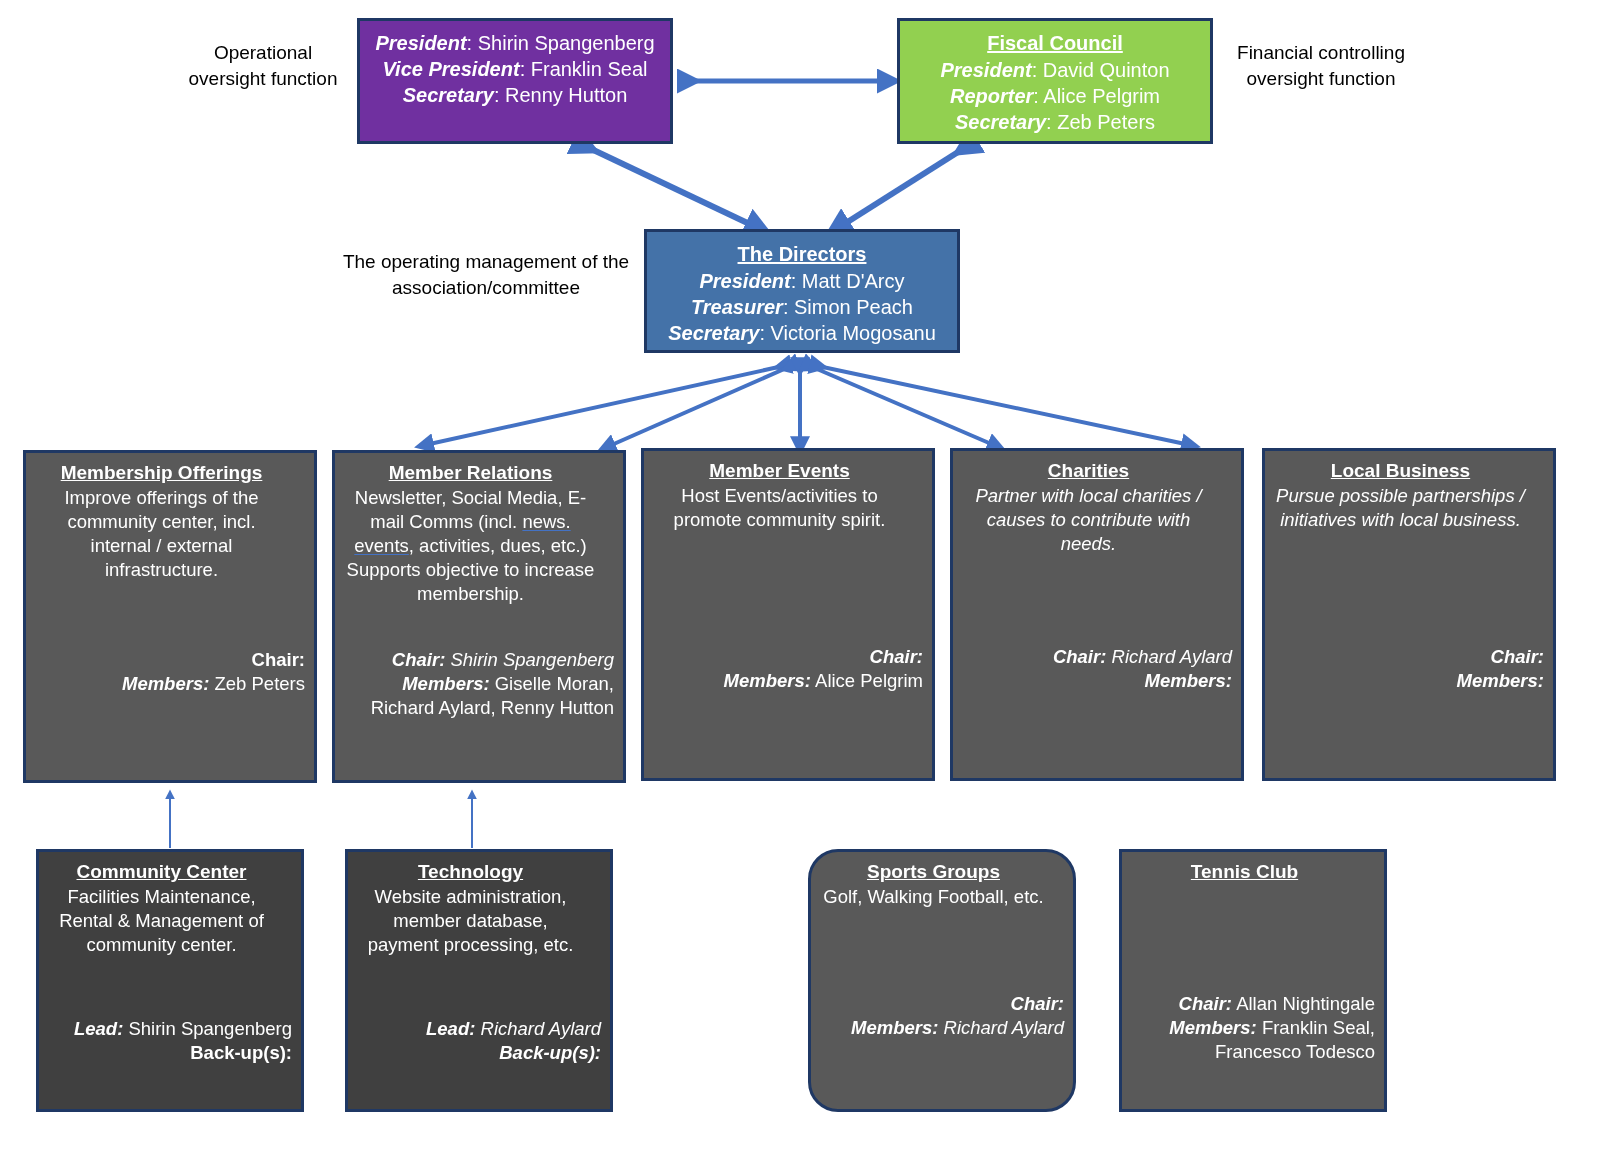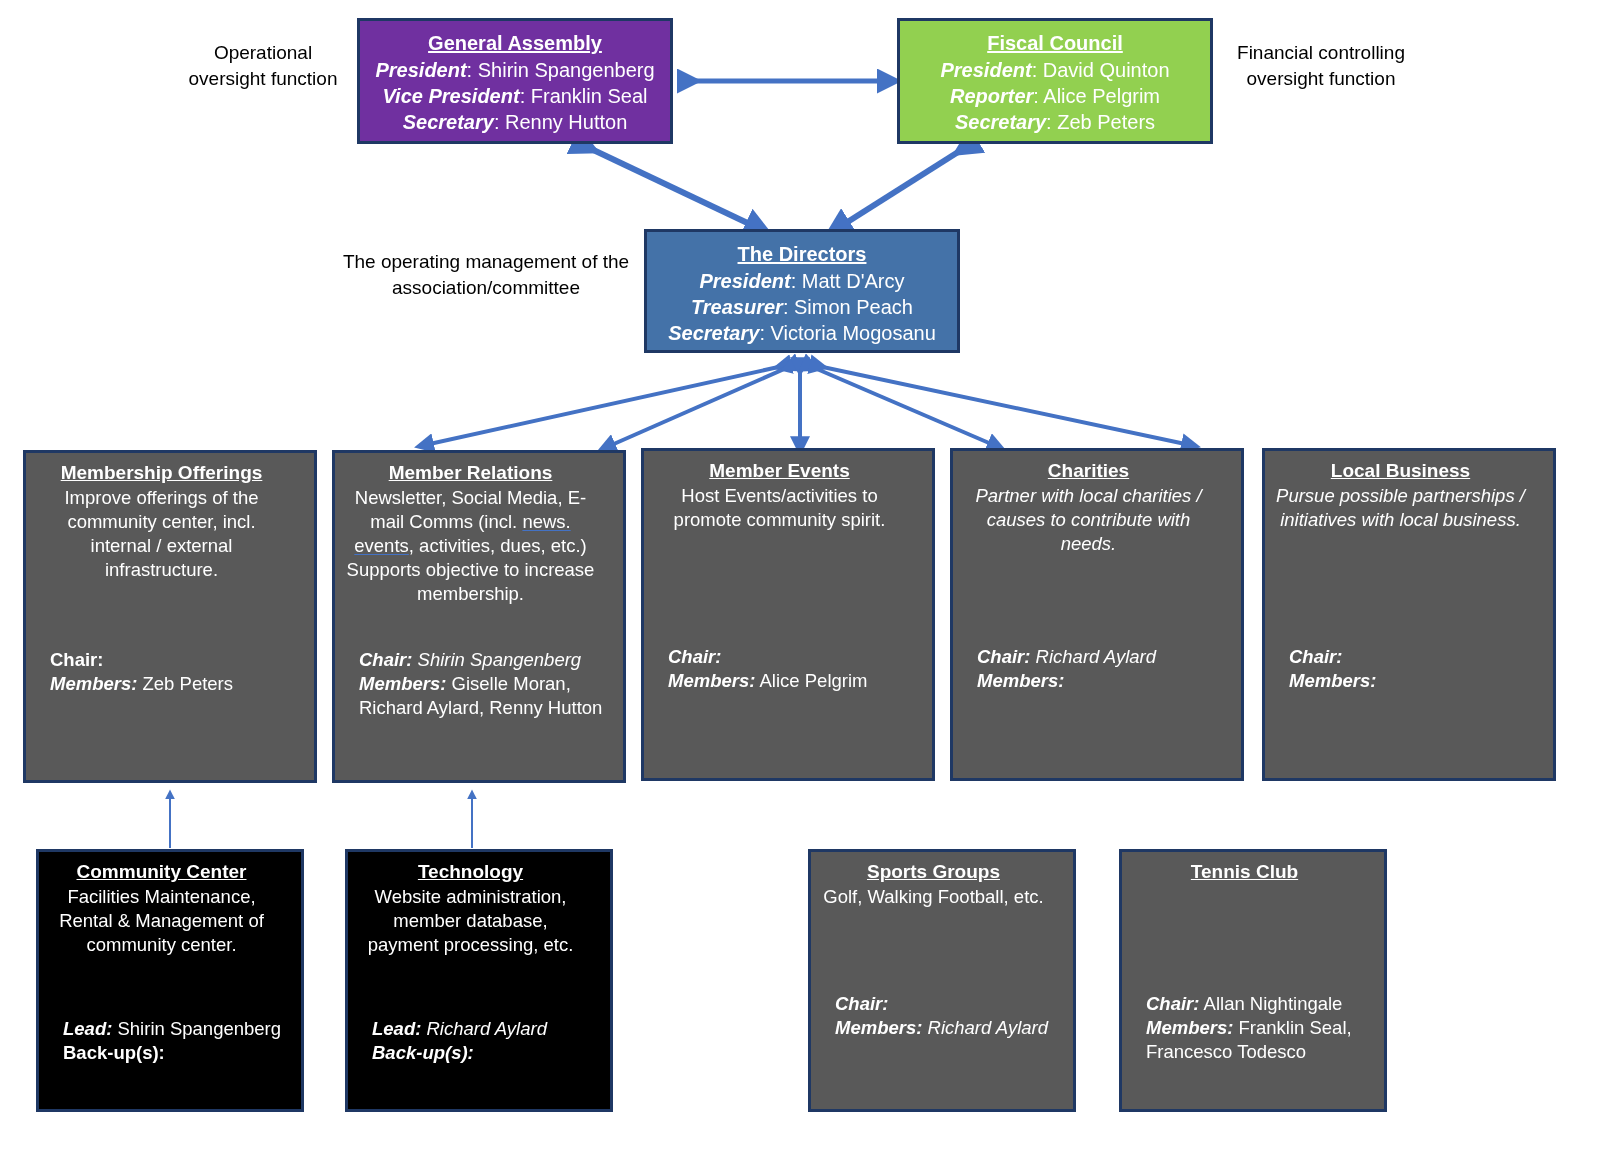--- a/index.html
+++ b/index.html
@@ -18,42 +18,42 @@
     line-height:1.30;
   }
   .box .title{
     font-weight:bold;text-decoration:underline;display:block;
   }
 
   .purple{background:#7030A0;}
   .green{background:#92D050;}
   .blue{background:#4472A8;}
   .dgray{background:#595959;}
-  .lgray{background:#000000;}
+  .lgray{background:#404040;}
 
   .top-box{font-size:20px;padding:9px 10px 0 10px;}
   .top-box .title{font-size:20px;margin-bottom:1px;}
   .top-box .role{display:block;white-space:nowrap;}
   .role b{font-style:italic;font-weight:bold;}
 
   .note{
     position:absolute;color:#000000;font-size:19px;
     text-align:center;line-height:1.38;
   }
 
   .section-label{
     position:absolute;font-size:20px;font-weight:bold;
     text-decoration:underline;color:#000000;
   }
 
   .sub{font-size:18.5px;padding:8px 26px 0 9px;}
   .sub .title{font-size:19px;margin-bottom:0px;}
   .sub .desc{display:block;}
   .sub .foot{
-    position:absolute;left:9px;right:9px;text-align:left;margin-left:15px;
+    position:absolute;left:9px;right:9px;text-align:right;margin-left:15px;
   }
   .sub .foot .line{display:block;}
   .lbl-bi{font-weight:bold;font-style:italic;}
   .lbl-b{font-weight:bold;}
   .val-i{font-style:italic;}
   .it{font-style:italic;}
   .lnk{text-decoration:underline;text-decoration-color:#4472C4;
        text-underline-offset:2px;}
 </style>
 </head>
@@ -82,21 +82,20 @@
     <line x1="800" y1="366" x2="800" y2="445" stroke="#4472C4" stroke-width="4" marker-start="url(#ah)" marker-end="url(#ah)"></line>
     <line x1="810" y1="366" x2="996" y2="446" stroke="#4472C4" stroke-width="4" marker-start="url(#ah)" marker-end="url(#ah)"></line>
     <line x1="818" y1="366" x2="1190" y2="445" stroke="#4472C4" stroke-width="4" marker-start="url(#ah)" marker-end="url(#ah)"></line>
 
     <line x1="170" y1="848" x2="170" y2="795" stroke="#4472C4" stroke-width="2" marker-end="url(#ah-thin)"></line>
 
     <line x1="472" y1="848" x2="472" y2="795" stroke="#4472C4" stroke-width="2" marker-end="url(#ah-thin)"></line>
   </svg>
 
   <div class="box purple top-box" style="left:357px;top:18px;width:316px;height:126px;">
-    <span class="title">General Assembly</span>
     <span class="role"><b>President</b>: <span>Shirin Spangenberg</span></span>
     <span class="role"><b>Vice President</b>: <span>Franklin Seal</span></span>
     <span class="role"><b>Secretary</b>: <span>Renny Hutton</span></span>
   </div>
 
   <div class="box blue top-box" style="left:644px;top:229px;width:316px;height:124px;">
     <span class="title">The Directors</span>
     <span class="role"><b>President</b>: <span>Matt D'Arcy</span></span>
     <span class="role"><b>Treasurer</b>: <span>Simon Peach</span></span>
     <span class="role"><b>Secretary</b>: <span>Victoria Mogosanu</span></span>
@@ -172,21 +171,21 @@
 
   <div class="box lgray sub" style="left:345px;top:849px;width:268px;height:263px;">
     <span class="title">Technology</span>
     <span class="desc">Website administration, member database, payment processing, etc.</span>
     <span class="foot" style="top:165px;">
       <span class="line"><span class="lbl-bi">Lead:</span><span class="val-i"> Richard Aylard</span></span>
       <span class="line"><span class="lbl-bi">Back-up(s):</span><span></span></span>
     </span>
   </div>
 
-  <div class="box dgray sub" style="left:808px;top:849px;width:268px;height:263px;">
+  <div class="box dgray sub" style="left:808px;top:849px;width:268px;height:263px;border-radius:30px;">
     <span class="title">Sports Groups</span>
     <span class="desc">Golf, Walking Football, etc.</span>
     <span class="foot" style="top:140px;">
       <span class="line"><span class="lbl-bi">Chair:</span><span></span></span>
       <span class="line"><span class="lbl-bi">Members:</span><span class="val-i"> Richard Aylard</span></span>
     </span>
   </div>
 
   <div class="box dgray sub" style="left:1119px;top:849px;width:268px;height:263px;">
     <span class="title">Tennis Club</span>

